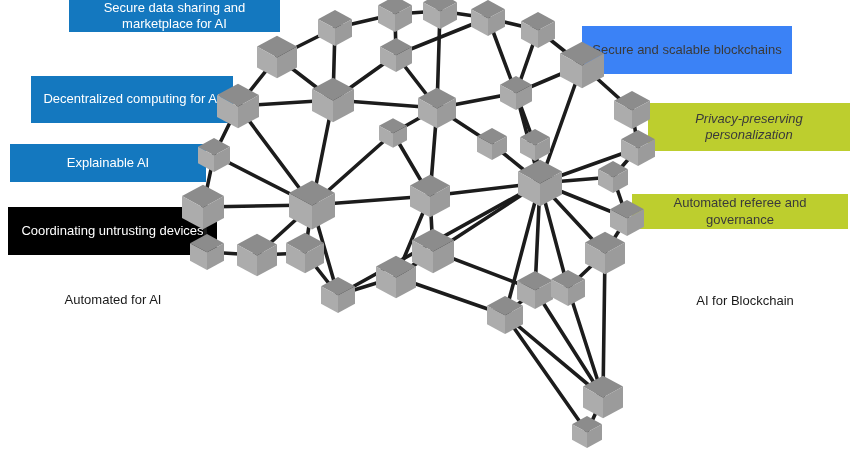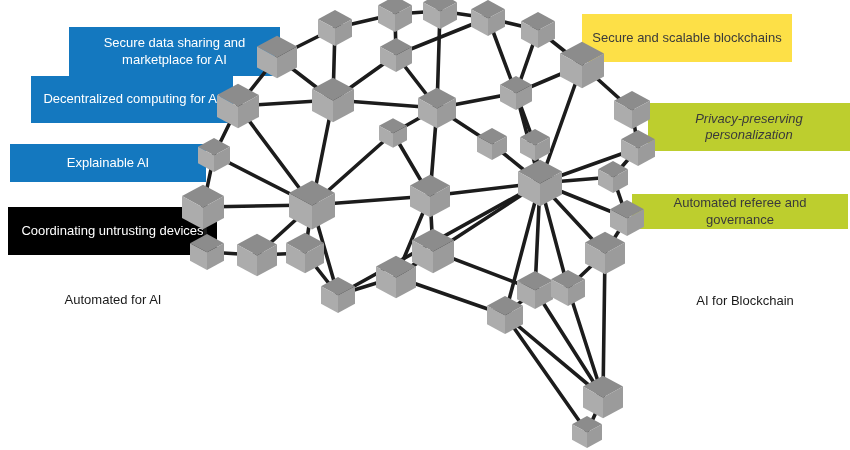--- a/index.html
+++ b/index.html
@@ -12,27 +12,27 @@
   .label.green{color:#3a3a3a;}
   .caption{position:absolute;display:flex;align-items:center;justify-content:center;
            font-size:13px;color:#1a1a1a;}
   svg.netlayer{position:absolute;left:0;top:0;pointer-events:none;}
 </style>
 </head>
 <body>
 
 <div class="stage">
 
-  <div class="label blue" style="left: 69px; top: 27px; width: 211px; height: 49px; background: rgb(20, 120, 191);">Secure data sharing and
+  <div class="label blue" style="left: 69px; top: 0; width: 211px; height: 32px; background: rgb(20, 120, 191);">Secure data sharing and
 marketplace for AI</div>
   <div class="label blue" style="left: 31px; top: 76px; width: 202px; height: 47px; background: rgb(20, 120, 191);">Decentralized computing for AI</div>
   <div class="label blue" style="left: 10px; top: 144px; width: 196px; height: 38px; background: rgb(20, 120, 191);">Explainable AI</div>
   <div class="label blue" style="left: 8px; top: 207px; width: 209px; height: 48px; background: #000000;">Coordinating untrusting devices</div>
 
-  <div class="label green" style="left: 582px; top: 14px; width: 210px; height: 48px; background: #fde047; text-align: right;">Secure and scalable blockchains</div>
+  <div class="label green" style="left: 582px; top: 26px; width: 210px; height: 48px; background: #3b82f6; text-align: right;">Secure and scalable blockchains</div>
   <div class="label green" style="left: 648px; top: 103px; width: 202px; height: 48px; background: rgb(189, 206, 46); font-style: italic;">Privacy-preserving personalization</div>
   <div class="label green" style="left: 632px; top: 194px; width: 216px; height: 35px; background: rgb(189, 206, 46);">Automated referee and governance</div>
 
   <div class="caption" style="left: 38px; top: 291px; width: 150px; height: 16px;">Automated for AI</div>
   <div class="caption" style="left: 670px; top: 292px; width: 150px; height: 16px;">AI for Blockchain</div>
 
   <svg class="netlayer" width="850" height="450" viewBox="0 0 850 450">
       <line x1="277" y1="57" x2="335" y2="28" stroke="#1c1c1c" stroke-width="3.6" stroke-linecap="round"></line>
       <line x1="335" y1="28" x2="395" y2="14" stroke="#1c1c1c" stroke-width="3.6" stroke-linecap="round"></line>
       <line x1="395" y1="14" x2="440" y2="11" stroke="#1c1c1c" stroke-width="3.6" stroke-linecap="round"></line>

